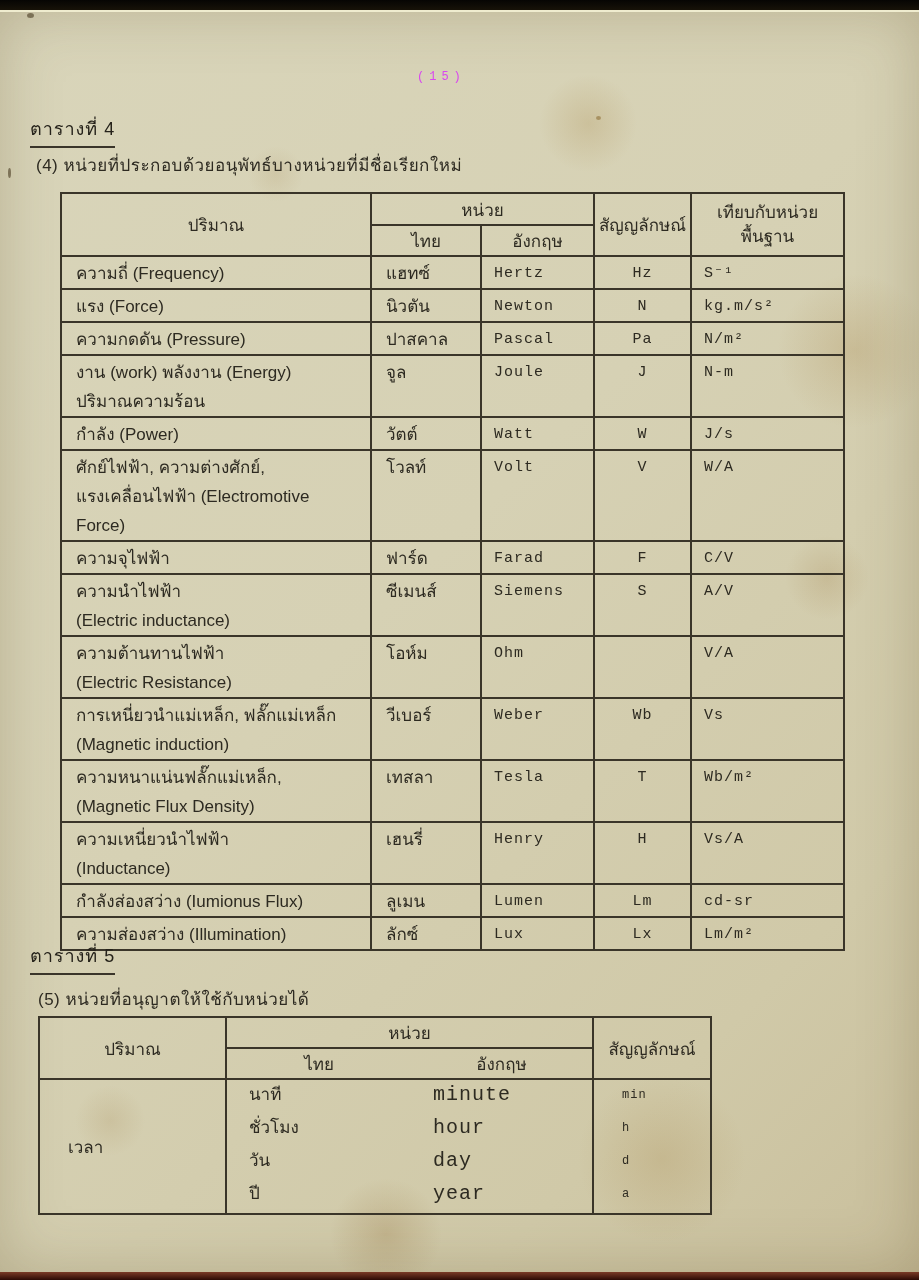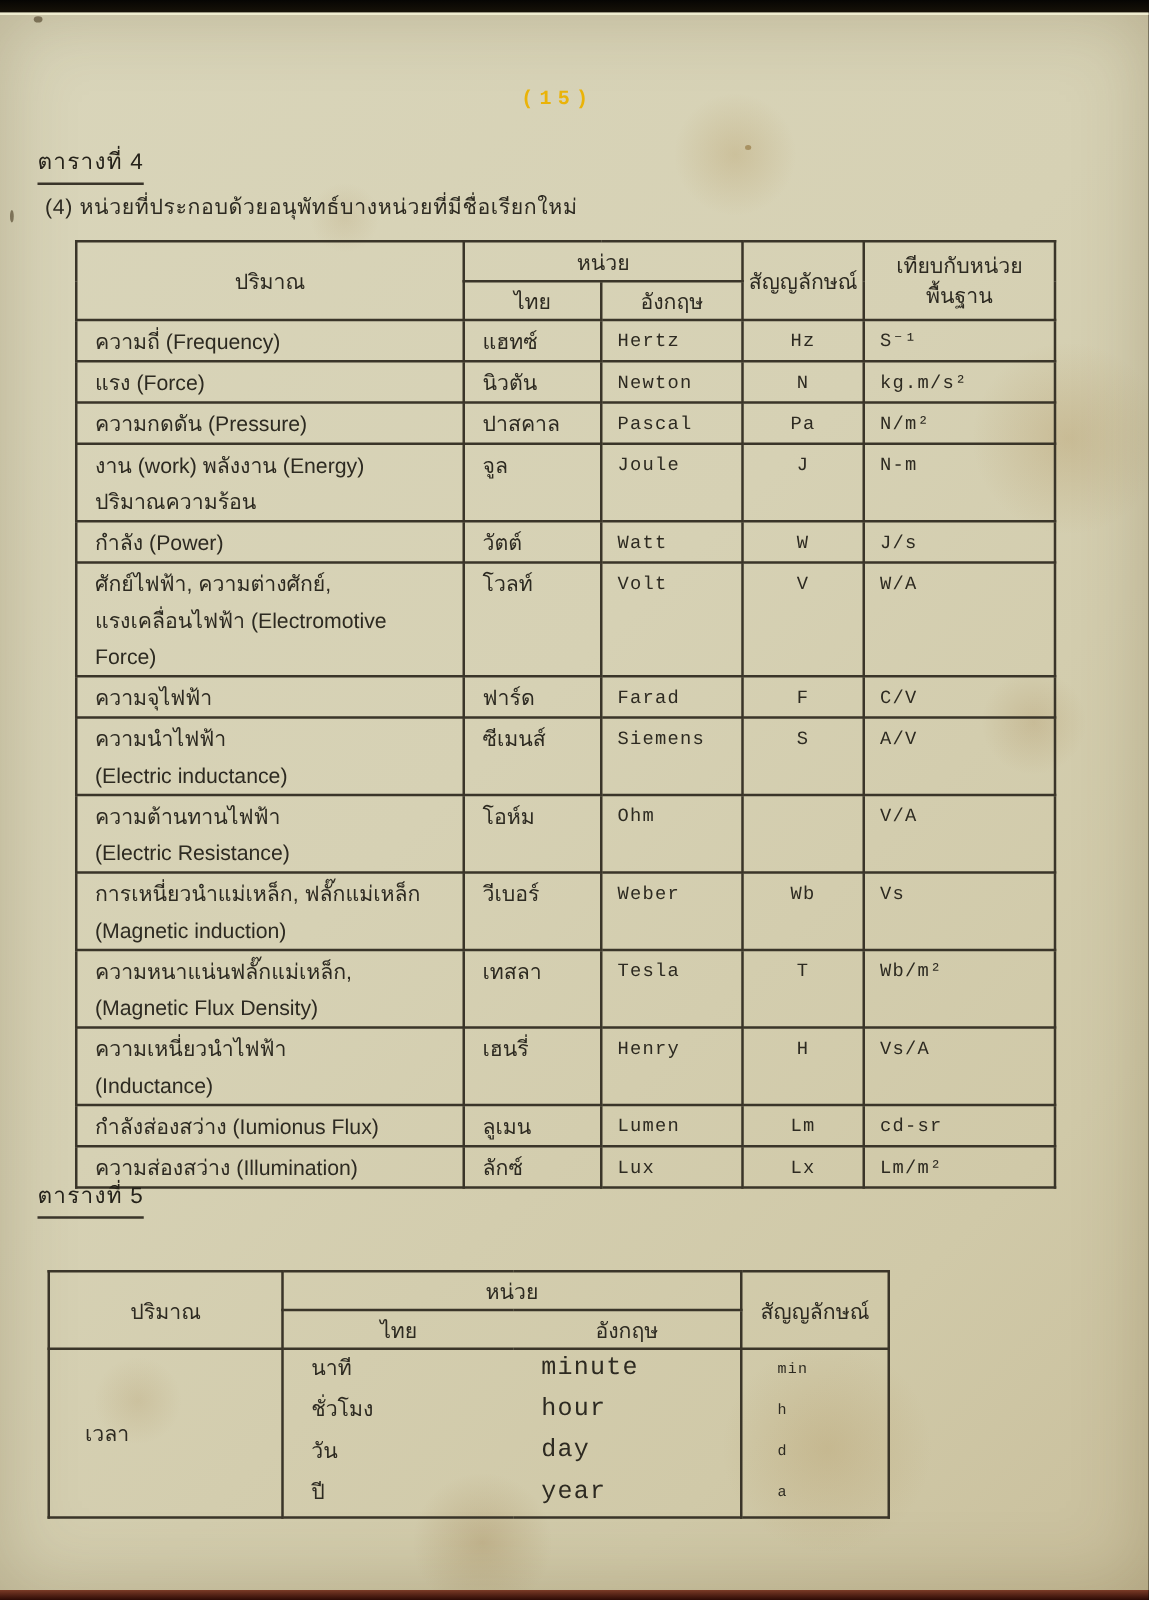--- a/index.html
+++ b/index.html
@@ -17,22 +17,22 @@
       radial-gradient(circle 40px at 30% 13%, rgba(150,112,52,.12), rgba(150,112,52,0) 70%),
       linear-gradient(135deg,#d9d5ba 0%,#d6d1b4 45%,#d0c9a8 80%,#c9bf9c 100%);
     box-shadow:inset 0 0 60px rgba(90,70,30,.25);}
   .band-top{position:absolute;left:0;top:0;width:919px;height:10px;
     background:linear-gradient(#060503,#171208);border-bottom:2px solid #efeccf;}
   .band-bottom{position:absolute;left:0;bottom:0;width:919px;height:8px;
     background:linear-gradient(#7a3a26,#2c0a05);}
   .speck{position:absolute;border-radius:50%;background:rgba(60,45,20,.55);}
   .mono{font-family:"Liberation Mono","DejaVu Sans Mono",monospace;}
 
-  .page-number{position:absolute;left:417px;top:70px;font-size:16px;
-    letter-spacing:5px;color:#eab308;font-weight:bold;}
+  .page-number{position:absolute;left:417px;top:70px;font-size:12px;
+    letter-spacing:5px;color:#d946ef;}
   .section-heading{position:absolute;font-size:18px;color:#25221a;
     padding-bottom:3px;border-bottom:2px solid #3a352a;letter-spacing:1px;}
   #heading4{left:30px;top:114px;}
   #heading5{left:30px;top:941px;}
   .section-caption{position:absolute;font-size:17px;color:#2d2a21;letter-spacing:.5px;}
   #caption4{left:36px;top:151px;}
   #caption5{left:38px;top:985px;}
 
   table{border-collapse:collapse;table-layout:fixed;position:absolute;}
   th,td{border:2px solid #3a3529;vertical-align:top;color:#2d2a21;
@@ -215,20 +215,21 @@
           <td class="quantity-cell">ความส่องสว่าง (Illumination)</td>
           <td class="unit-thai-cell">ลักซ์</td>
           <td class="unit-english-cell">Lux</td>
           <td class="symbol-cell">Lx</td>
           <td class="base-unit-cell">Lm/m²</td>
         </tr>
       </tbody>
   </table>
 
   <div class="section-heading" id="heading5">ตารางที่ 5</div>
+  <div class="section-caption" id="caption5">(5) หน่วยที่อนุญาตให้ใช้กับหน่วยได้</div>
 
   <table id="table5">
     <colgroup>
       <col style="width:187px">
         <col style="width:185px">
         <col style="width:182px">
       <col style="width:118px">
     </colgroup>
     <thead>
       <tr class="hdr-top">

